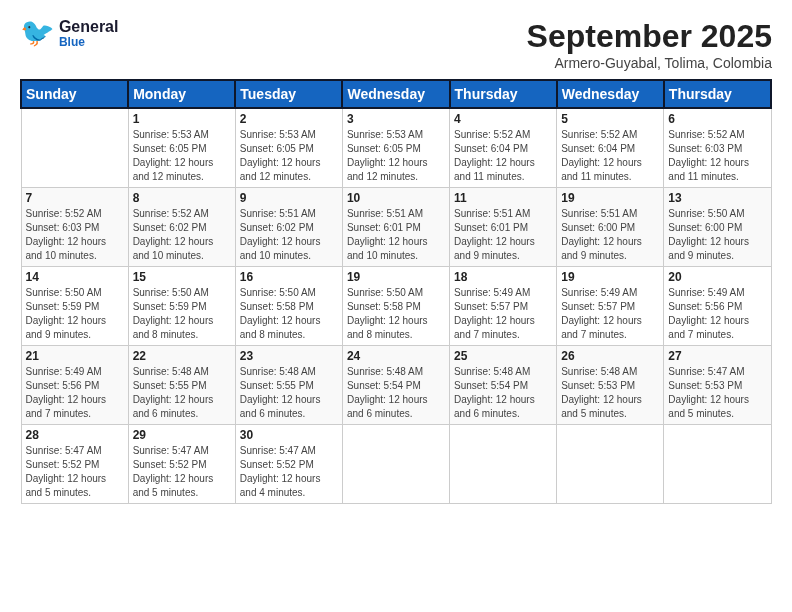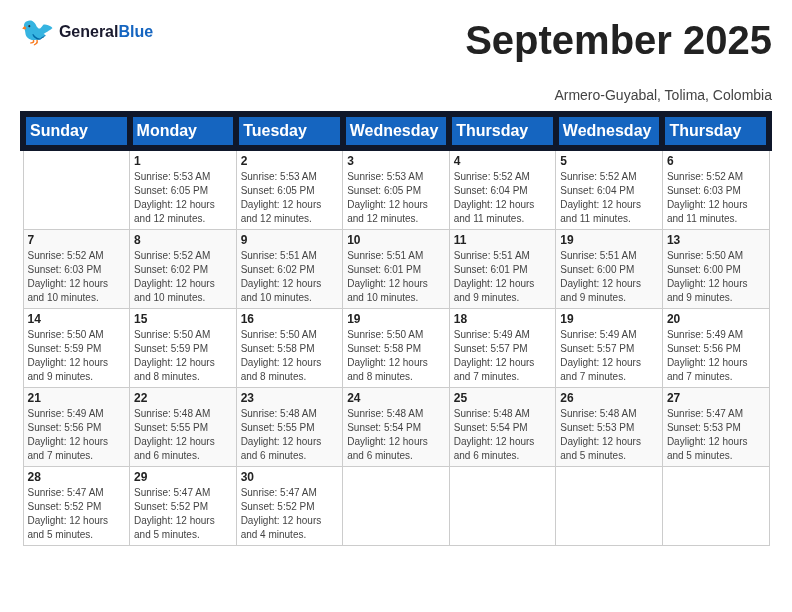--- a/index.html
+++ b/index.html
@@ -17,54 +17,53 @@
       background: #fff;
     }
     .header {
       display: flex;
       justify-content: space-between;
       align-items: flex-start;
       margin-bottom: 8px;
     }
     .logo {
       display: flex;
-      flex-direction: row;
+      flex-direction: column;
       align-items: flex-start;
     }
     .logo-wrap {
       display: flex;
       align-items: center;
       gap: 4px;
     }
     .title-block {
       text-align: right;
     }
     .main-title {
-      font-size: 40px;
+      font-size: 32px;
       font-weight: bold;
       color: #222;
     }
     .subtitle {
       font-size: 14px;
       color: #444;
-      margin-top: 24px;
     }
     table {
       width: 100%;
       border-collapse: collapse;
       table-layout: fixed;
     }
     thead tr th {
       background-color: #1565c0;
       color: #fff;
-      font-size: 16px;
+      font-size: 14px;
       font-weight: bold;
       padding: 5px 4px;
       text-align: left;
-      border: 6px solid #0f172a;
+      border: 2px solid #0f172a;
     }
     tbody tr td {
       vertical-align: top;
       font-size: 9.5px;
       color: #333;
       padding: 3px 4px;
       border: 1px solid #ccc;
       height: 78px;
     }
     tbody tr:nth-child(even) td {
@@ -88,21 +87,21 @@
   </style>
 </head>
 <body>
 
 <div class="page">
   <div class="header">
     <div class="logo-wrap">
       <span style="font-size:28px; color:#1565c0; line-height:1;">🐦</span>
       <div class="logo">
         <span style="font-size:16px; font-weight:bold; color:#1a1a2e; line-height:1.1;">General</span>
-        <span style="font-size:16px; font-weight:bold; color:#1565c0; line-height:1.1;">Blue</span>
+        <span style="font-size:12px; font-weight:bold; color:#1565c0; line-height:1.1;">Blue</span>
       </div>
     </div>
     <div class="title-block">
       <div class="main-title">September 2025</div>
       <div class="subtitle">Armero-Guyabal, Tolima, Colombia</div>
     </div>
   </div>
 
   <table>
     <thead>

